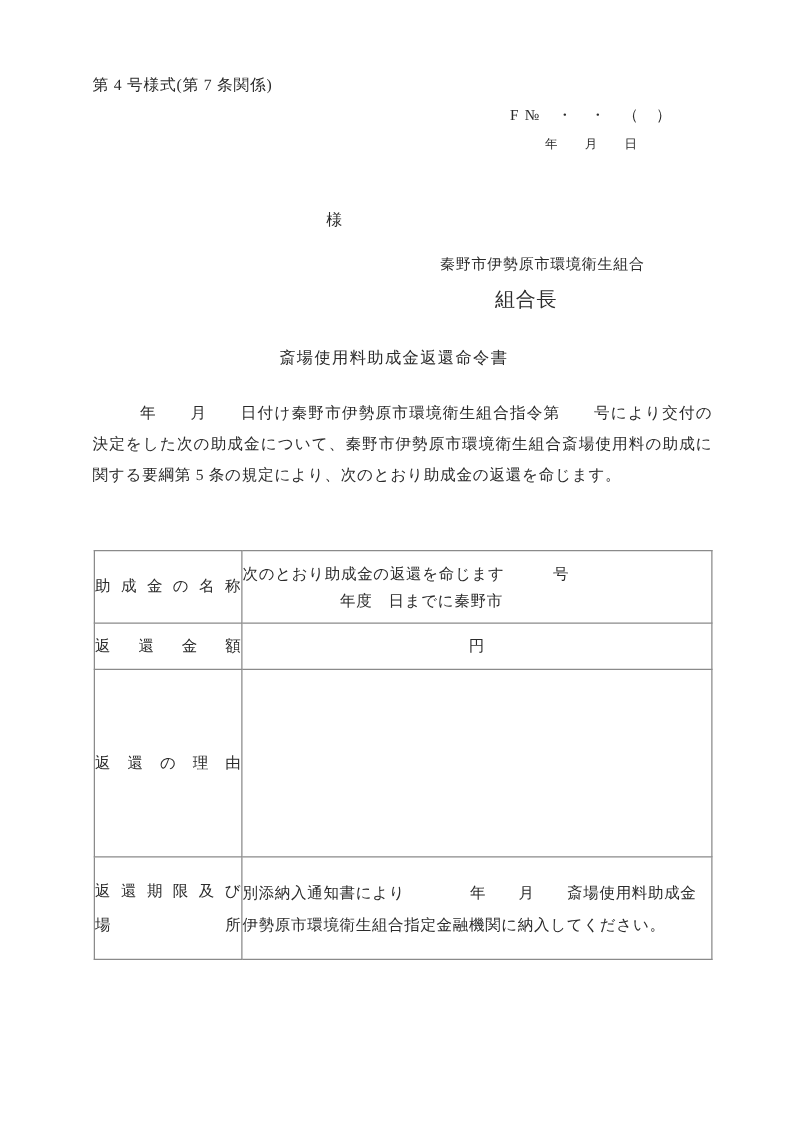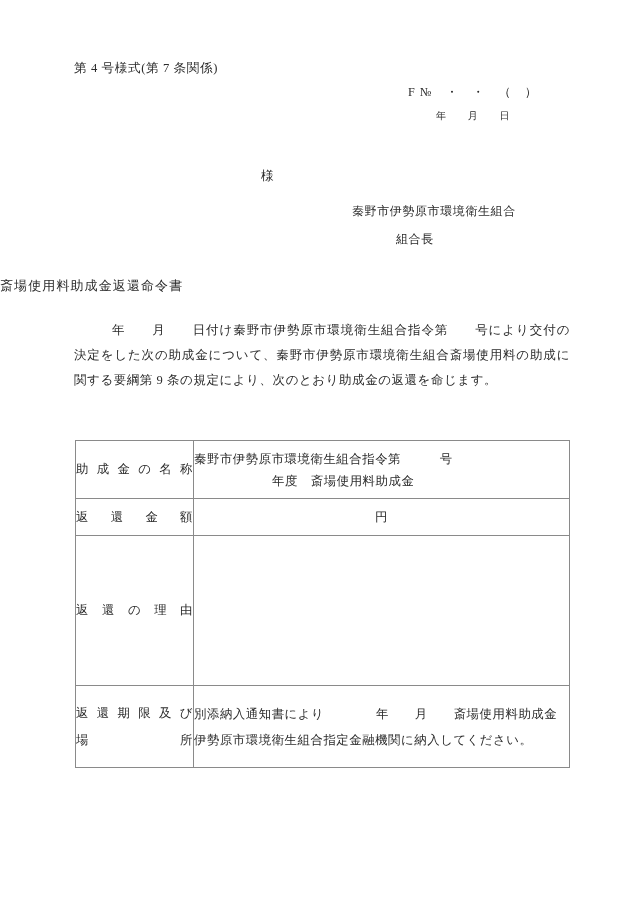--- a/index.html
+++ b/index.html
@@ -57,29 +57,29 @@
 
   .issuer-org {
     left: 352px;
     top: 205px;
     font-size: 12px;
   }
 
   .issuer-title {
     left: 352px;
     top: 233px;
-    font-size: 12px;
+    font-size: 16px;
     padding-left: 44px;
   }
 
   .doc-title {
     left: 0;
     top: 279px;
     width: 630px;
-    text-align: left;
+    text-align: center;
     font-size: 13px;
     letter-spacing: 1.1px;
   }
 
   
   .body-para {
     position: absolute;
     left: 74px;
     top: 318px;
     width: 496px;
@@ -169,38 +169,38 @@
   <div class="t date-line">年　　月　　日</div>
 
   <div class="t addressee">様</div>
 
   <div class="t issuer-org">秦野市伊勢原市環境衛生組合</div>
 
   <div class="t issuer-title">組合長</div>
 
   <div class="t doc-title">斎場使用料助成金返還命令書</div>
 
-  <p class="body-para">年　　月　　日付け秦野市伊勢原市環境衛生組合指令第　　号により交付の決定をした次の助成金について、秦野市伊勢原市環境衛生組合斎場使用料の助成に関する要綱第 9 条の規定により、次のとおり助成金の返還を命じます。</p>
+  <p class="body-para">年　　月　　日付け秦野市伊勢原市環境衛生組合指令第　　号により交付の決定をした次の助成金について、秦野市伊勢原市環境衛生組合斎場使用料の助成に関する要綱第 5 条の規定により、次のとおり助成金の返還を命じます。</p>
 
   <table class="form-table">
     <tbody>
       <tr class="row-name">
         <td class="label-cell">
           <span class="lbl">
               <span>助</span>
               <span>成</span>
               <span>金</span>
               <span>の</span>
               <span>名</span>
               <span>称</span>
             </span>
         </td>
         <td class="value-cell">
-          <div class="name-line1">秦野市伊勢原市環境衛生組合指令第　　　号</div>
-          <div class="name-line2">年度　斎場使用料助成金</div>
+          <div class="name-line1">次のとおり助成金の返還を命じます　　　号</div>
+          <div class="name-line2">年度　日までに秦野市</div>
         </td>
       </tr>
 
       <tr class="row-amount">
         <td class="label-cell">
           <span class="lbl">
               <span>返</span>
               <span>還</span>
               <span>金</span>
               <span>額</span>

